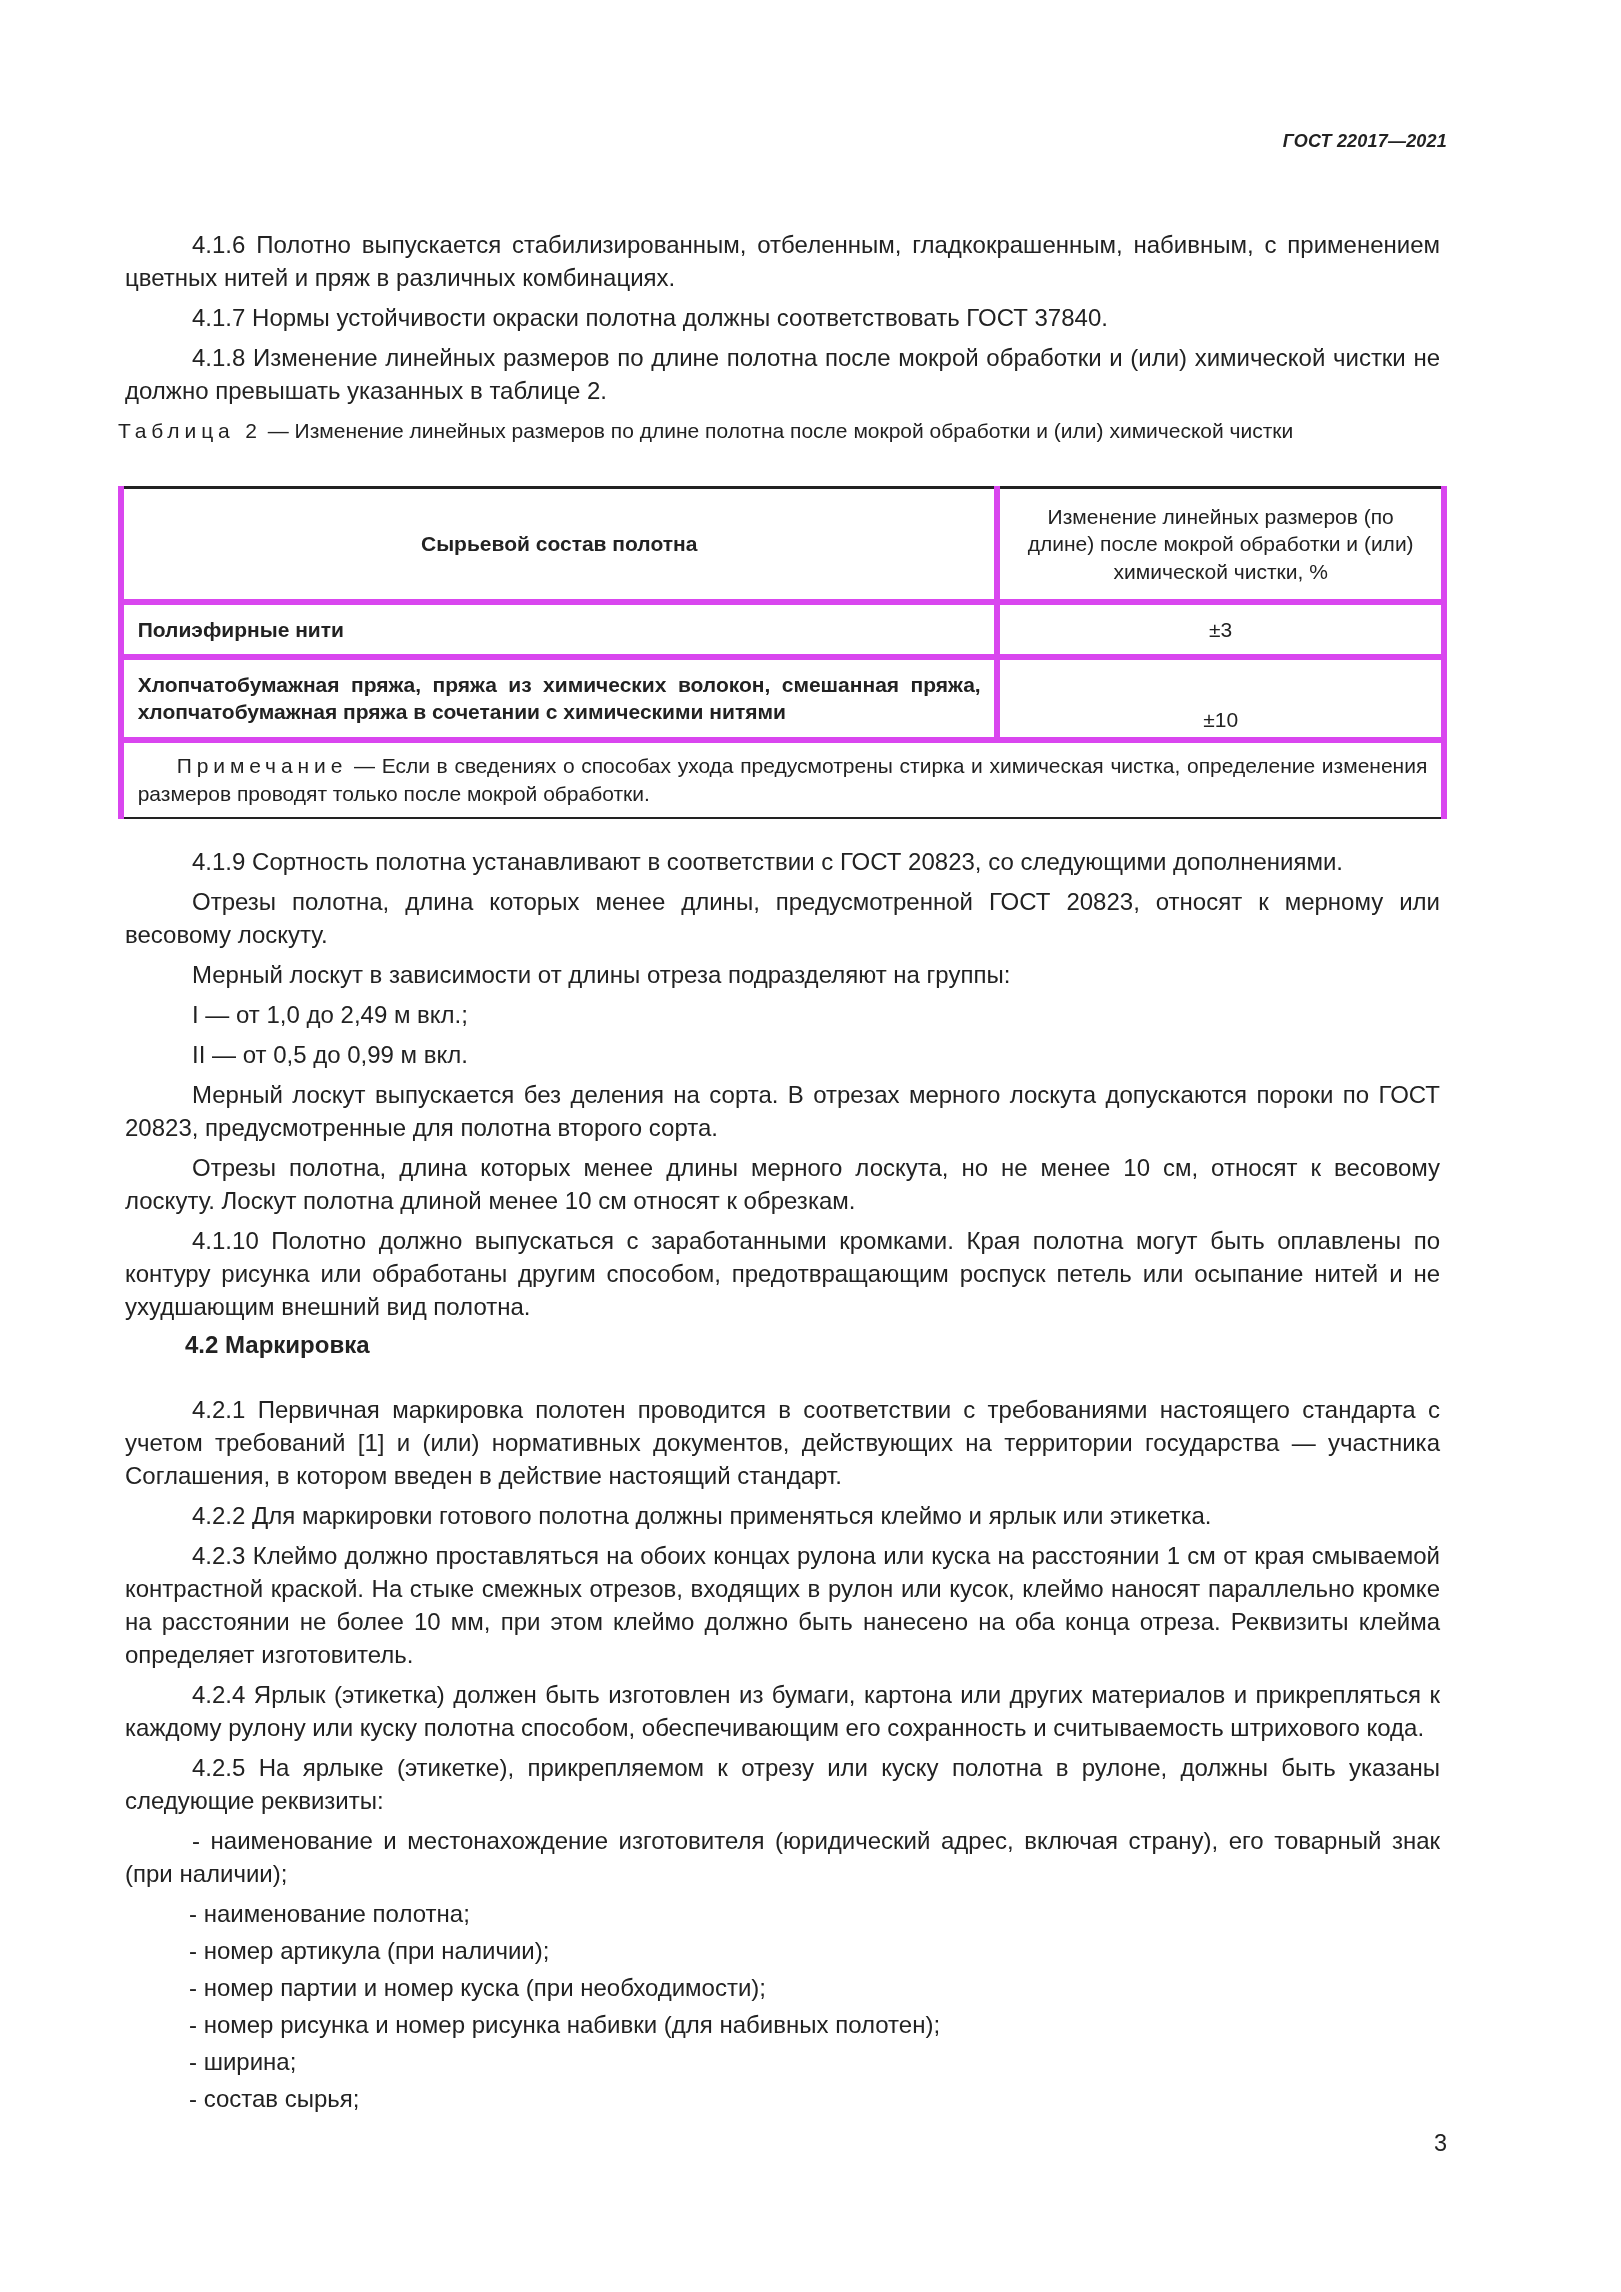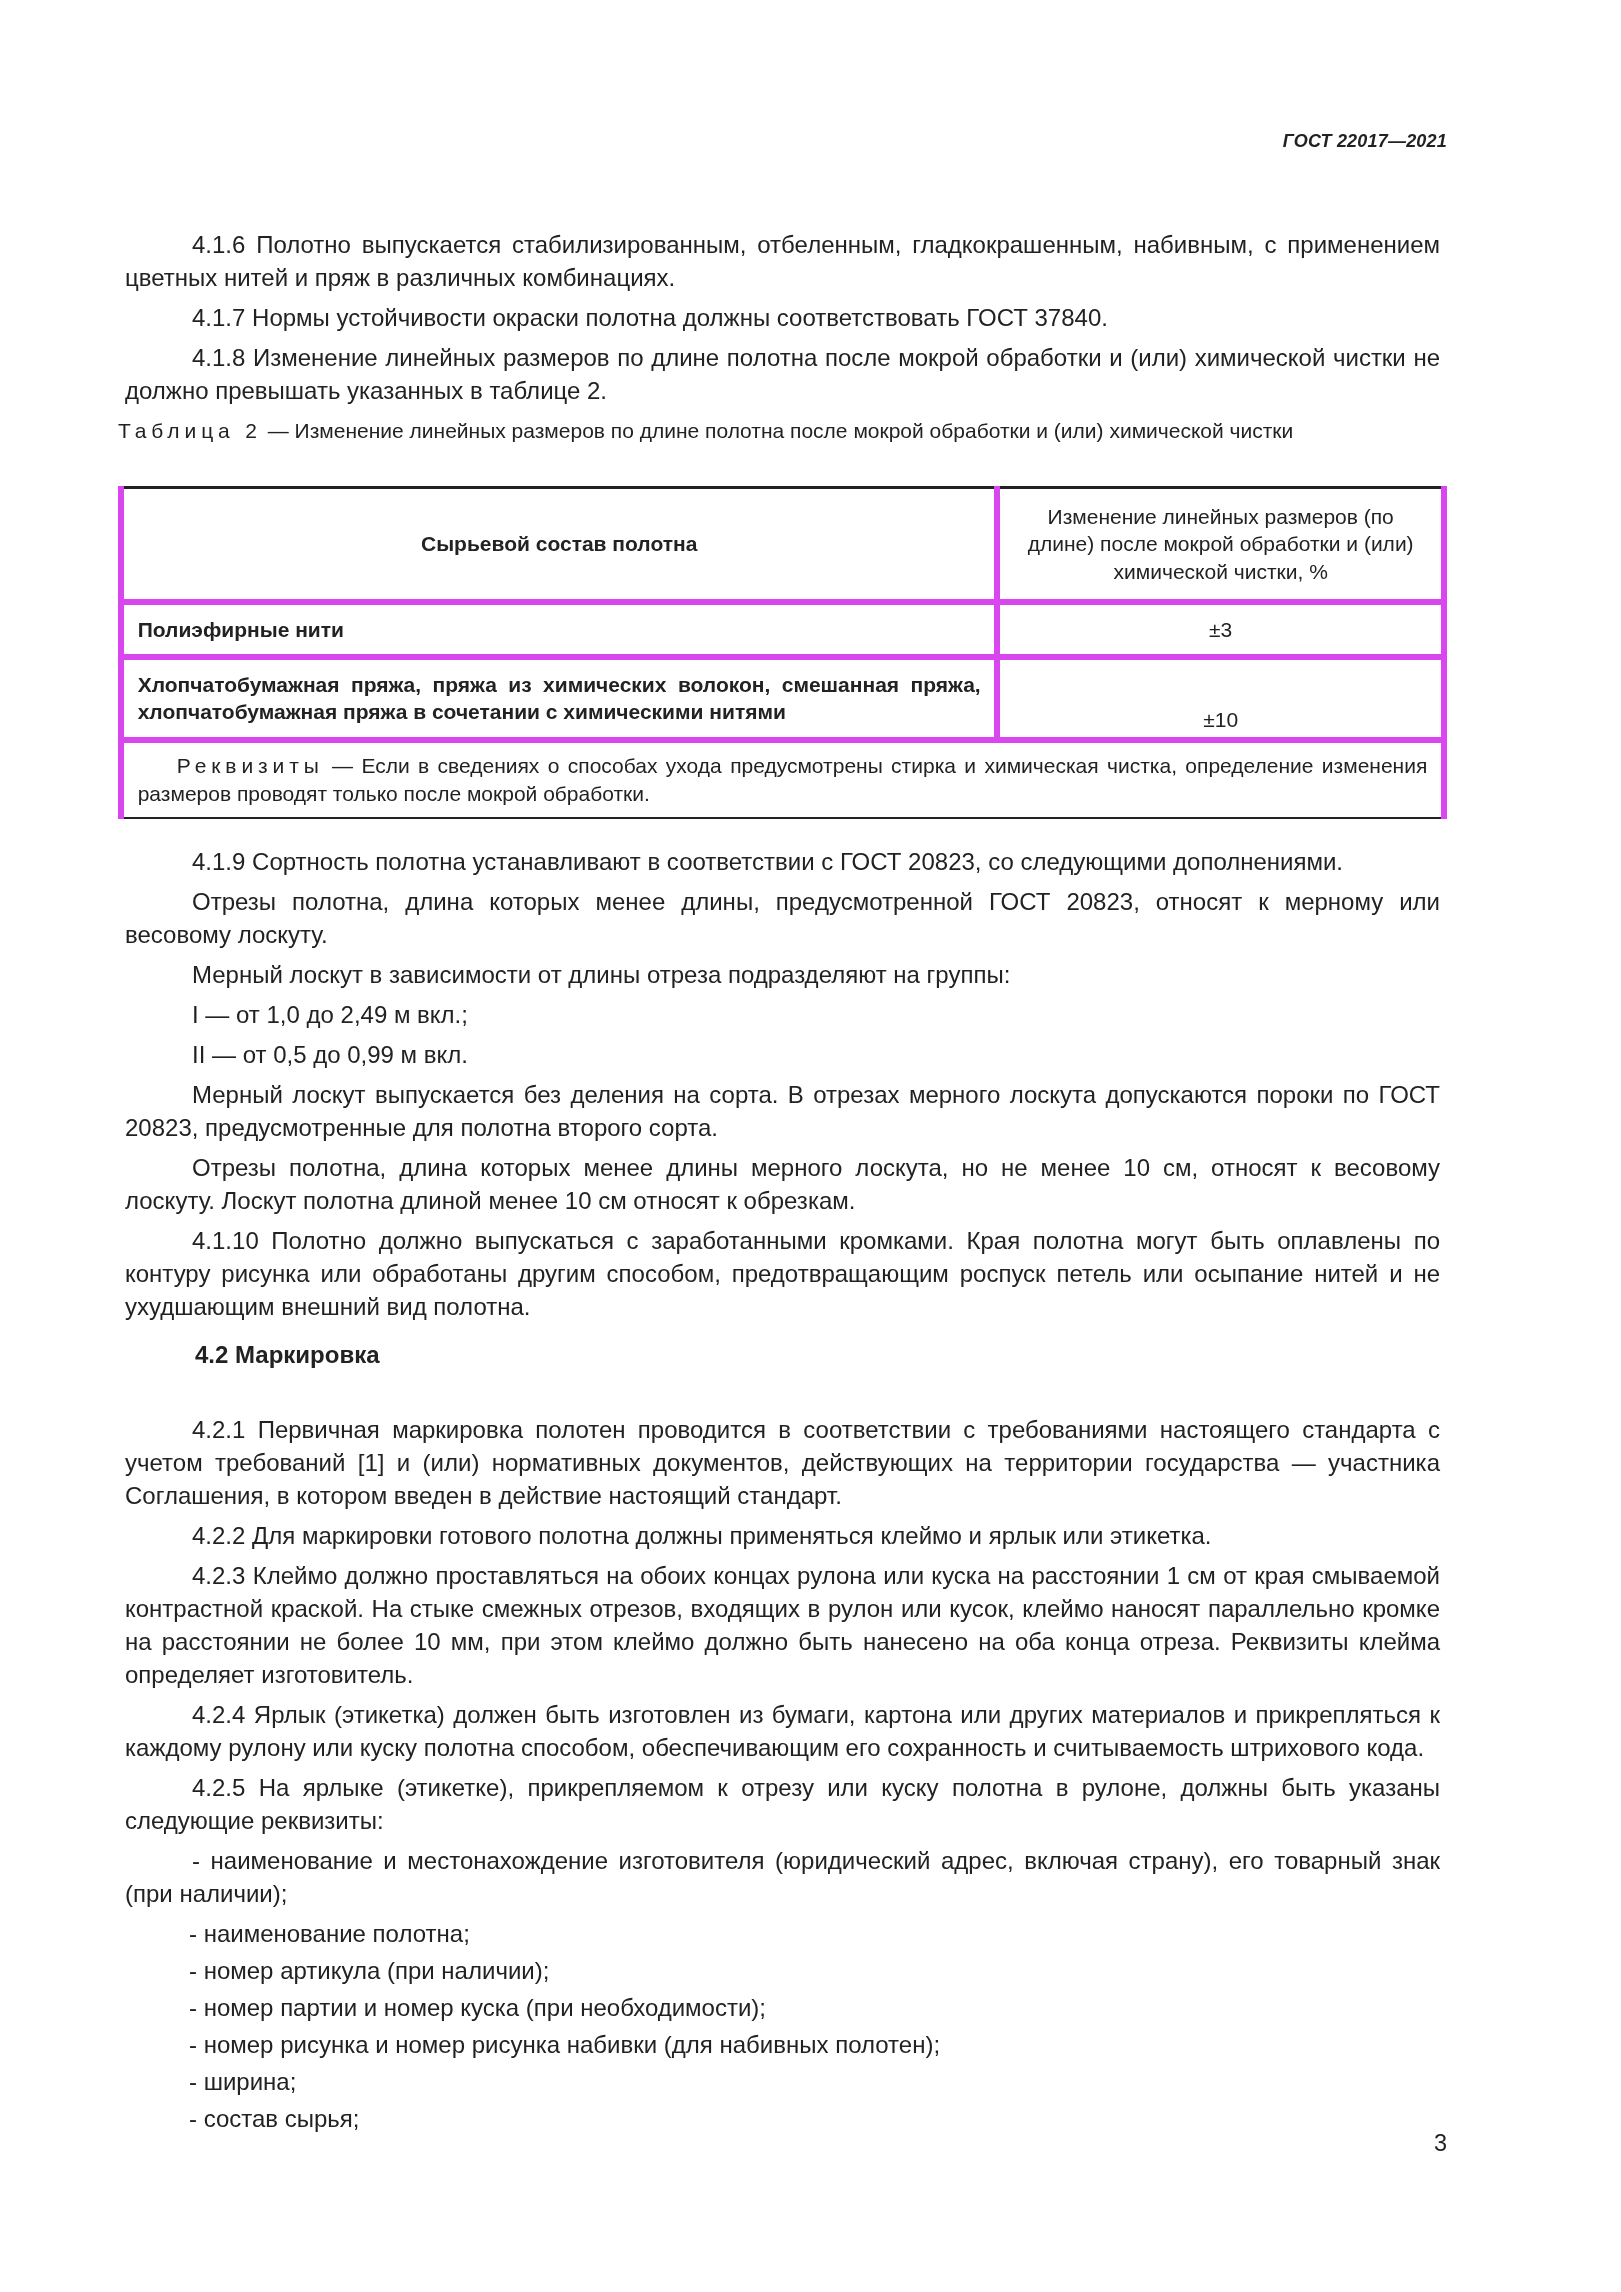--- a/index.html
+++ b/index.html
@@ -25,21 +25,21 @@
   table.t2 tr.head td { height: 110px; text-align: center; border-top: 3.9px solid #222; }
   table.t2 tr.head { border-bottom: 4.9px double #222; }
   table.t2 td.col1 { width: 843px; font-weight: bold; }
   table.t2 td.col2 { text-align: center; }
   table.t2 tr.r1 td { height: 49px; }
   table.t2 tr.r2 td { height: 73px; }
   table.t2 tr.r2 td.col2 { vertical-align: bottom; padding-bottom: 3.9px; }
   table.t2 tr.r2 td.col1 { text-align: justify; }
   table.t2 tr.note td { height: 74px; text-align: justify; border-top: 3.9px solid #222; border-bottom: 2.9px solid #222; }
   .note-indent { display: inline-block; width: 39px; }
-  .section-title { font-weight: bold; font-size: 24px; padding-left: 67px; margin: 10px; }
+  .section-title { font-weight: bold; font-size: 24px; padding-left: 67px; margin: 0; }
   .list-item { margin: 4px; padding-left: 67px; }
   .pagenum { position: absolute; right: 0; top: 2130px; font-size: 23.5px; }
 </style>
 </head>
 <body>
 
 <div class="page">
 
   <div class="header">ГОСТ 22017—2021</div>
 
@@ -62,21 +62,21 @@
       </tr>
       <tr class="r1">
         <td class="col1">Полиэфирные нити</td>
         <td class="col2">±3</td>
       </tr>
       <tr class="r2">
         <td class="col1">Хлопчатобумажная пряжа, пряжа из химических волокон, смешанная пряжа, хлопчатобумажная пряжа в сочетании с химическими нитями</td>
         <td class="col2">±10</td>
       </tr>
       <tr class="note">
-        <td colspan="2"><span class="note-indent"></span><span class="spaced">Реквизиты</span><span> — Если в сведениях о способах ухода предусмотрены стирка и химическая чистка, определение изменения размеров проводят только после мокрой обработки.</span></td>
+        <td colspan="2"><span class="note-indent"></span><span class="spaced">Примечание</span><span> — Если в сведениях о способах ухода предусмотрены стирка и химическая чистка, определение изменения размеров проводят только после мокрой обработки.</span></td>
       </tr>
     </tbody>
       </table>
   </div>
 
   <div class="block text" style="top:838px;">
     <p class="p">4.1.9 Сортность полотна устанавливают в соответствии с ГОСТ 20823, со следующими дополнениями.</p>
     <p class="p">Отрезы полотна, длина которых менее длины, предусмотренной ГОСТ 20823, относят к мерному или весовому лоскуту.</p>
     <p class="p">Мерный лоскут в зависимости от длины отреза подразделяют на группы:</p>
     <p class="p">I — от 1,0 до 2,49 м вкл.;</p>

